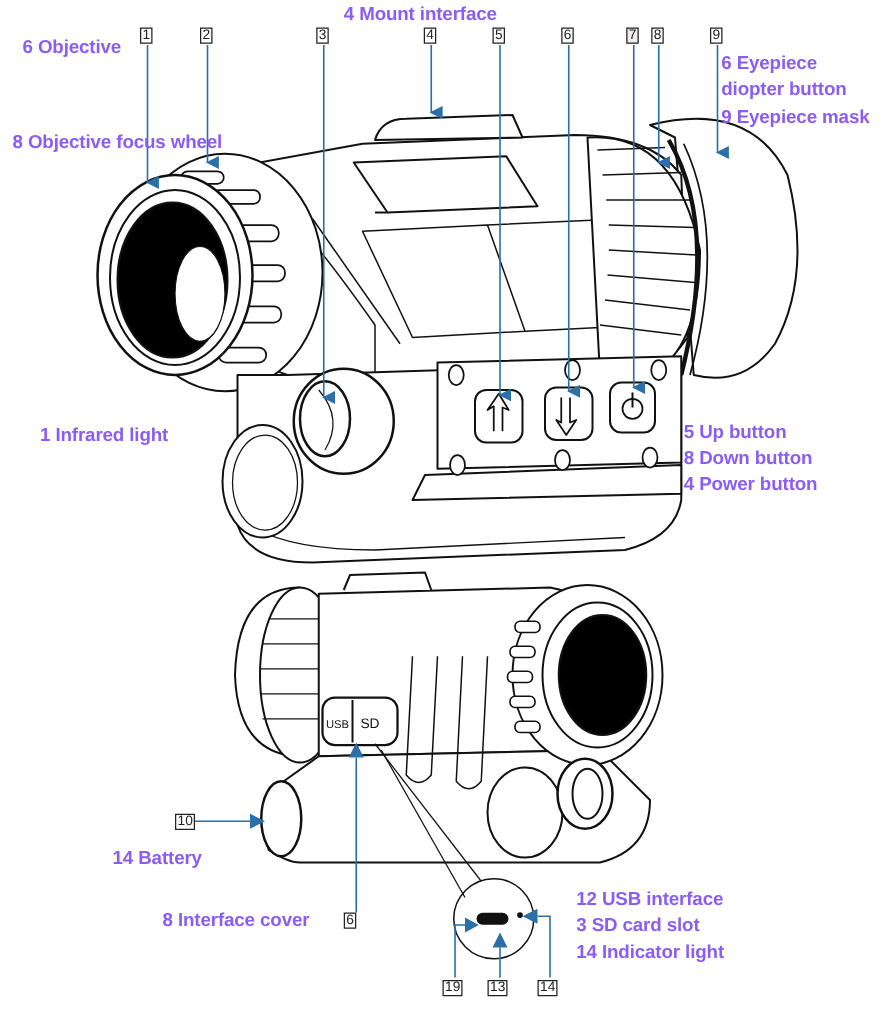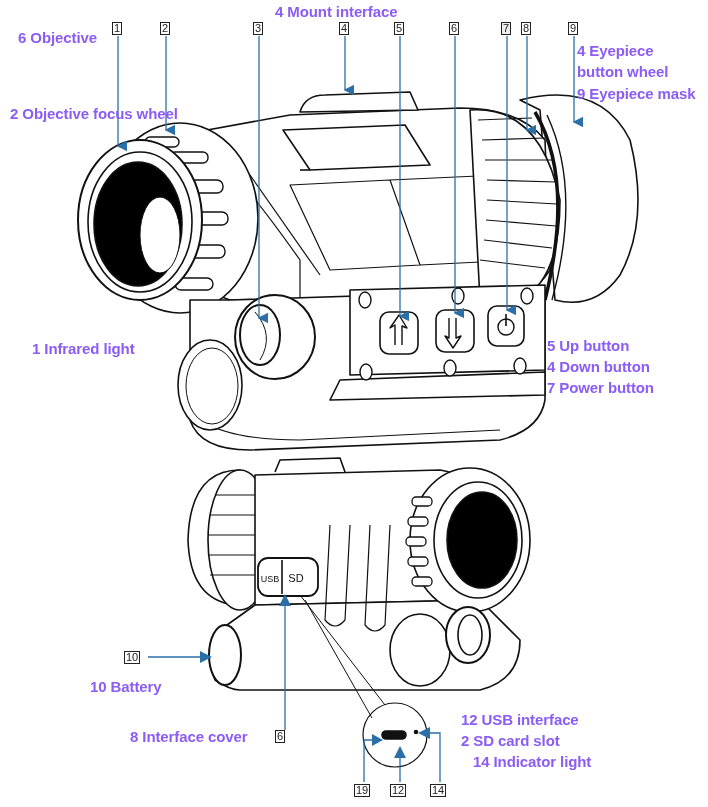--- a/index.html
+++ b/index.html
@@ -175,34 +175,34 @@
 
   <span class="numbox" style="left:112px;top:22px">1</span>
   <span class="numbox" style="left:160px;top:22px">2</span>
   <span class="numbox" style="left:253px;top:22px">3</span>
   <span class="numbox" style="left:339px;top:22px">4</span>
   <span class="numbox" style="left:394px;top:22px">5</span>
   <span class="numbox" style="left:449px;top:22px">6</span>
   <span class="numbox" style="left:501px;top:22px;background:#eee">7</span>
   <span class="numbox" style="left:521px;top:22px">8</span>
   <span class="numbox" style="left:568px;top:22px">9</span>
-  <span class="numbox" style="left:124px;top:651px">10</span>
+  <span class="numbox" style="left:140px;top:651px">10</span>
   <span class="numbox" style="left:275px;top:730px">6</span>
   <span class="numbox" style="left:354px;top:784px">19</span>
-  <span class="numbox" style="left:390px;top:784px">12</span>
+  <span class="numbox" style="left:390px;top:784px">13</span>
   <span class="numbox" style="left:430px;top:784px">14</span>
 
   <span class="label" style="left:18px;top:30px">6 Objective</span>
-  <span class="label" style="left:10px;top:106px">2 Objective focus wheel</span>
+  <span class="label" style="left:10px;top:106px">8 Objective focus wheel</span>
   <span class="label" style="left:32px;top:341px">1  Infrared light</span>
   <span class="label" style="left:275px;top:4px">4 Mount interface</span>
   <span class="label" style="left:547px;top:338px">5 Up button</span>
-  <span class="label" style="left:547px;top:359px">4 Down button</span>
-  <span class="label" style="left:547px;top:380px">7 Power button</span>
-  <span class="label" style="left:577px;top:43px">4 Eyepiece</span>
-  <span class="label" style="left:577px;top:64px">button wheel</span>
+  <span class="label" style="left:547px;top:359px">8 Down button</span>
+  <span class="label" style="left:547px;top:380px">4 Power button</span>
+  <span class="label" style="left:577px;top:43px">6 Eyepiece</span>
+  <span class="label" style="left:577px;top:64px">diopter button</span>
   <span class="label" style="left:577px;top:86px">9 Eyepiece mask</span>
-  <span class="label" style="left:90px;top:679px">10  Battery</span>
+  <span class="label" style="left:90px;top:679px">14  Battery</span>
   <span class="label" style="left:130px;top:729px">8  Interface cover</span>
   <span class="label" style="left:461px;top:712px">12 USB interface</span>
-  <span class="label" style="left:461px;top:733px">2 SD card slot</span>
-  <span class="label" style="left:473px;top:754px">14 Indicator light</span>
+  <span class="label" style="left:461px;top:733px">3 SD card slot</span>
+  <span class="label" style="left:461px;top:754px">14 Indicator light</span>
 </div>
 
 </body></html>

